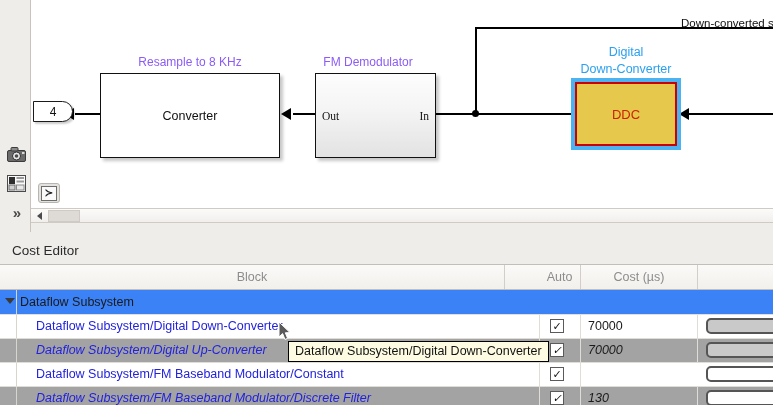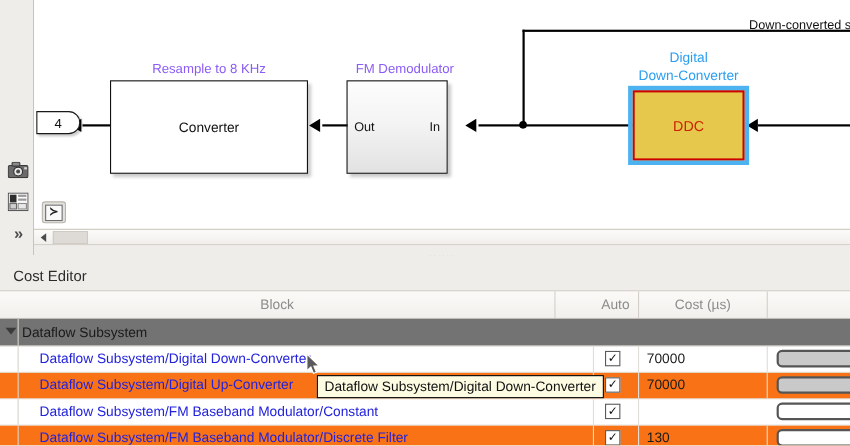--- a/index.html
+++ b/index.html
@@ -48,23 +48,24 @@
     background:#ffffff;border:1.5px solid #111;
   }
   #blk-srcvt .inner{
     position:absolute;left:0;right:0;top:50%;transform:translateY(-50%);
     text-align:center;font-size:12.5px;color:#111;line-height:16px;
   }
   #lbl-srcvt{left:69px;top:55px;width:180px;}
 
   
   #blk-fmdemod{
-    left:284px;top:73px;width:92px;height:85px;
+    left:284px;top:73px;width:121px;height:85px;
     border:1.5px solid #111;
     background:linear-gradient(180deg,#fdfdfd 0%,#f4f4f4 45%,#e2e2e2 100%);
+    font-family:Liberation Serif, serif;
   }
   #blk-fmdemod .p-out{
     position:absolute;left:6px;top:50%;transform:translateY(-50%);
     font-size:11.5px;color:#111;
   }
   #blk-fmdemod .p-in{
     position:absolute;right:6px;top:50%;transform:translateY(-50%);
     font-size:11.5px;color:#111;
   }
   #lbl-fmdemod{left:274px;top:55px;width:126px;}
@@ -170,41 +171,41 @@
     position:absolute;top:0;height:24px;line-height:24px;
     font-size:12.5px;color:#8c8c8c;text-align:center;
     border-right:1px solid #d3cfc8;box-sizing:border-box;
   }
   #th-block{left:0;width:505px;}
   #th-auto{left:539px;width:42px;}
   #th-cost{left:581px;width:117px;}
   #th-extra{left:698px;width:75px;border-right:none;}
 
   .grouprow{
-    position:relative;height:24px;background:#737373;
+    position:relative;height:24px;background:#3b82f6;
     border-bottom:1px solid #e3e0d8;
   }
   .grouprow .twisty{
     position:absolute;left:5px;top:8px;width:0;height:0;
     border-left:5px solid transparent;border-right:5px solid transparent;
     border-top:6px solid #3a3a3a;
   }
   .grouprow .gtxt{
     position:absolute;left:20px;top:0;height:24px;line-height:24px;
     font-size:12.5px;color:#1a1a1a;
   }
   .grouprow .vrule{
     position:absolute;left:16px;top:0;width:1px;height:24px;background:#d8d5cd;
   }
 
   .row{
     position:relative;height:23px;border-bottom:1px solid #e0ddd6;
     background:#ffffff;
   }
-  .row.alt{background:#f97316;}
+  .row.alt{background:#a3a3a3;font-style:italic;}
   .row .indent-rule{
     position:absolute;left:16px;top:0;width:1px;height:23px;background:#d8d5cd;
   }
   .cell{
     position:absolute;top:0;height:23px;line-height:23px;
     box-sizing:border-box;font-size:12.5px;
   }
   .c-block{left:36px;width:503px;color:#2222dd;white-space:nowrap;overflow:hidden;}
   .c-auto{left:539px;width:42px;border-left:1px solid #e0ddd6;border-right:1px solid #e0ddd6;}
   .c-cost{left:581px;width:117px;color:#1a1a1a;padding-left:7px;border-right:1px solid #e0ddd6;}

